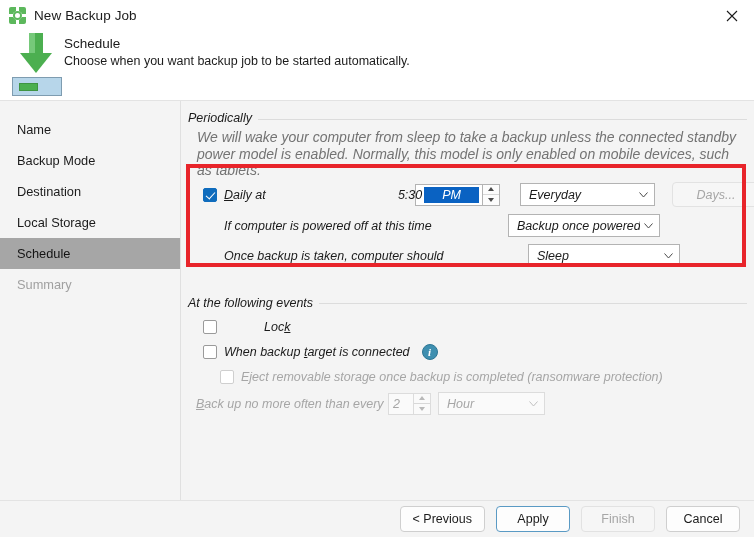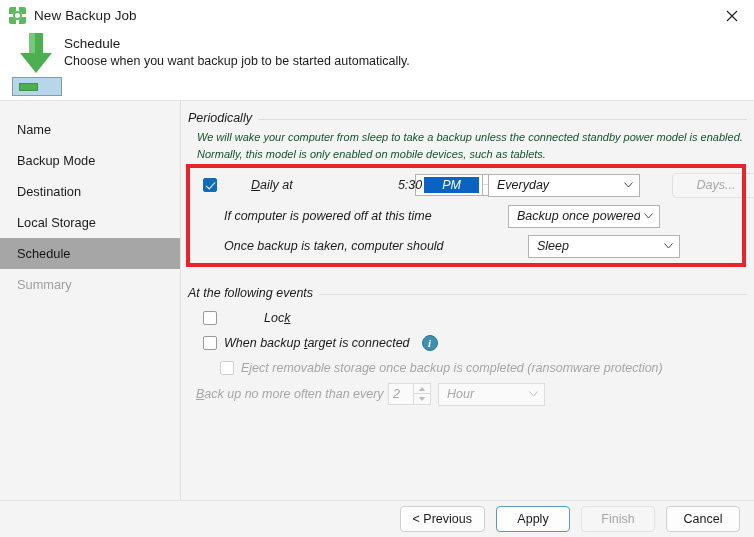--- a/index.html
+++ b/index.html
@@ -171,22 +171,22 @@
     margin-bottom: 2px;
   }
   .gb-head-line {
     flex: 1 1 auto;
     height: 1px;
     background: #dcdcdc;
     margin-left: 6px;
     margin-top: 2px;
   }
   .gb-desc {
-    font-size: 11px;
-    color: #14532d;
+    font-size: 14px;
+    color: #737373;
     line-height: 16.5px;
     padding: 2px 4px 0 9px;
   }
 
   
   .row {
     display: flex; align-items: center;
     height: 28px;
     padding-left: 15px;
   }
@@ -411,40 +411,40 @@
 
     <div class="content">
 
       <div class="groupbox">
         <div class="gb-head">
           <span>Periodically</span>
           <span class="gb-head-line"></span>
         </div>
         <div class="gb-desc">We will wake your computer from sleep to take a backup unless the connected standby power model is enabled. Normally, this model is only enabled on mobile devices, such as tablets.</div>
 
-        <div class="row" style="height:32px;margin-top:7px;gap:27px;">
+        <div class="row" style="height:32px;">
           <div class="cb checked"></div>
           <div class="row-label"><u class="mn">D</u><span>aily at</span></div>
 
           <div class="abs" style="left:227px;display:flex;align-items:center;">
             <div class="timebox">
               <span>5:30</span>
                 <span class="ampm">PM</span>
             </div>
             <div class="spin">
               <div>
                   <span class="tri-up"></span>
                 </div>
               <div>
                   <span class="tri-dn"></span>
                 </div>
             </div>
           </div>
 
-          <div class="abs combo" style="left:300px;width:152px;">
+          <div class="abs combo" style="left:332px;width:135px;">
             <span class="ctext">Everyday</span>
             <span class="chev">
               <svg width="9" height="6" viewBox="0 0 9 6">
                   <path d="M0.5 0.5 L4.5 5 L8.5 0.5" stroke="#4a4a4a" stroke-width="1" fill="none"></path>
                 </svg>
             </span>
           </div>
 
           <div class="abs btn disabled" style="left:484px;width:88px;height:25px;">
             <span>Days...</span>

